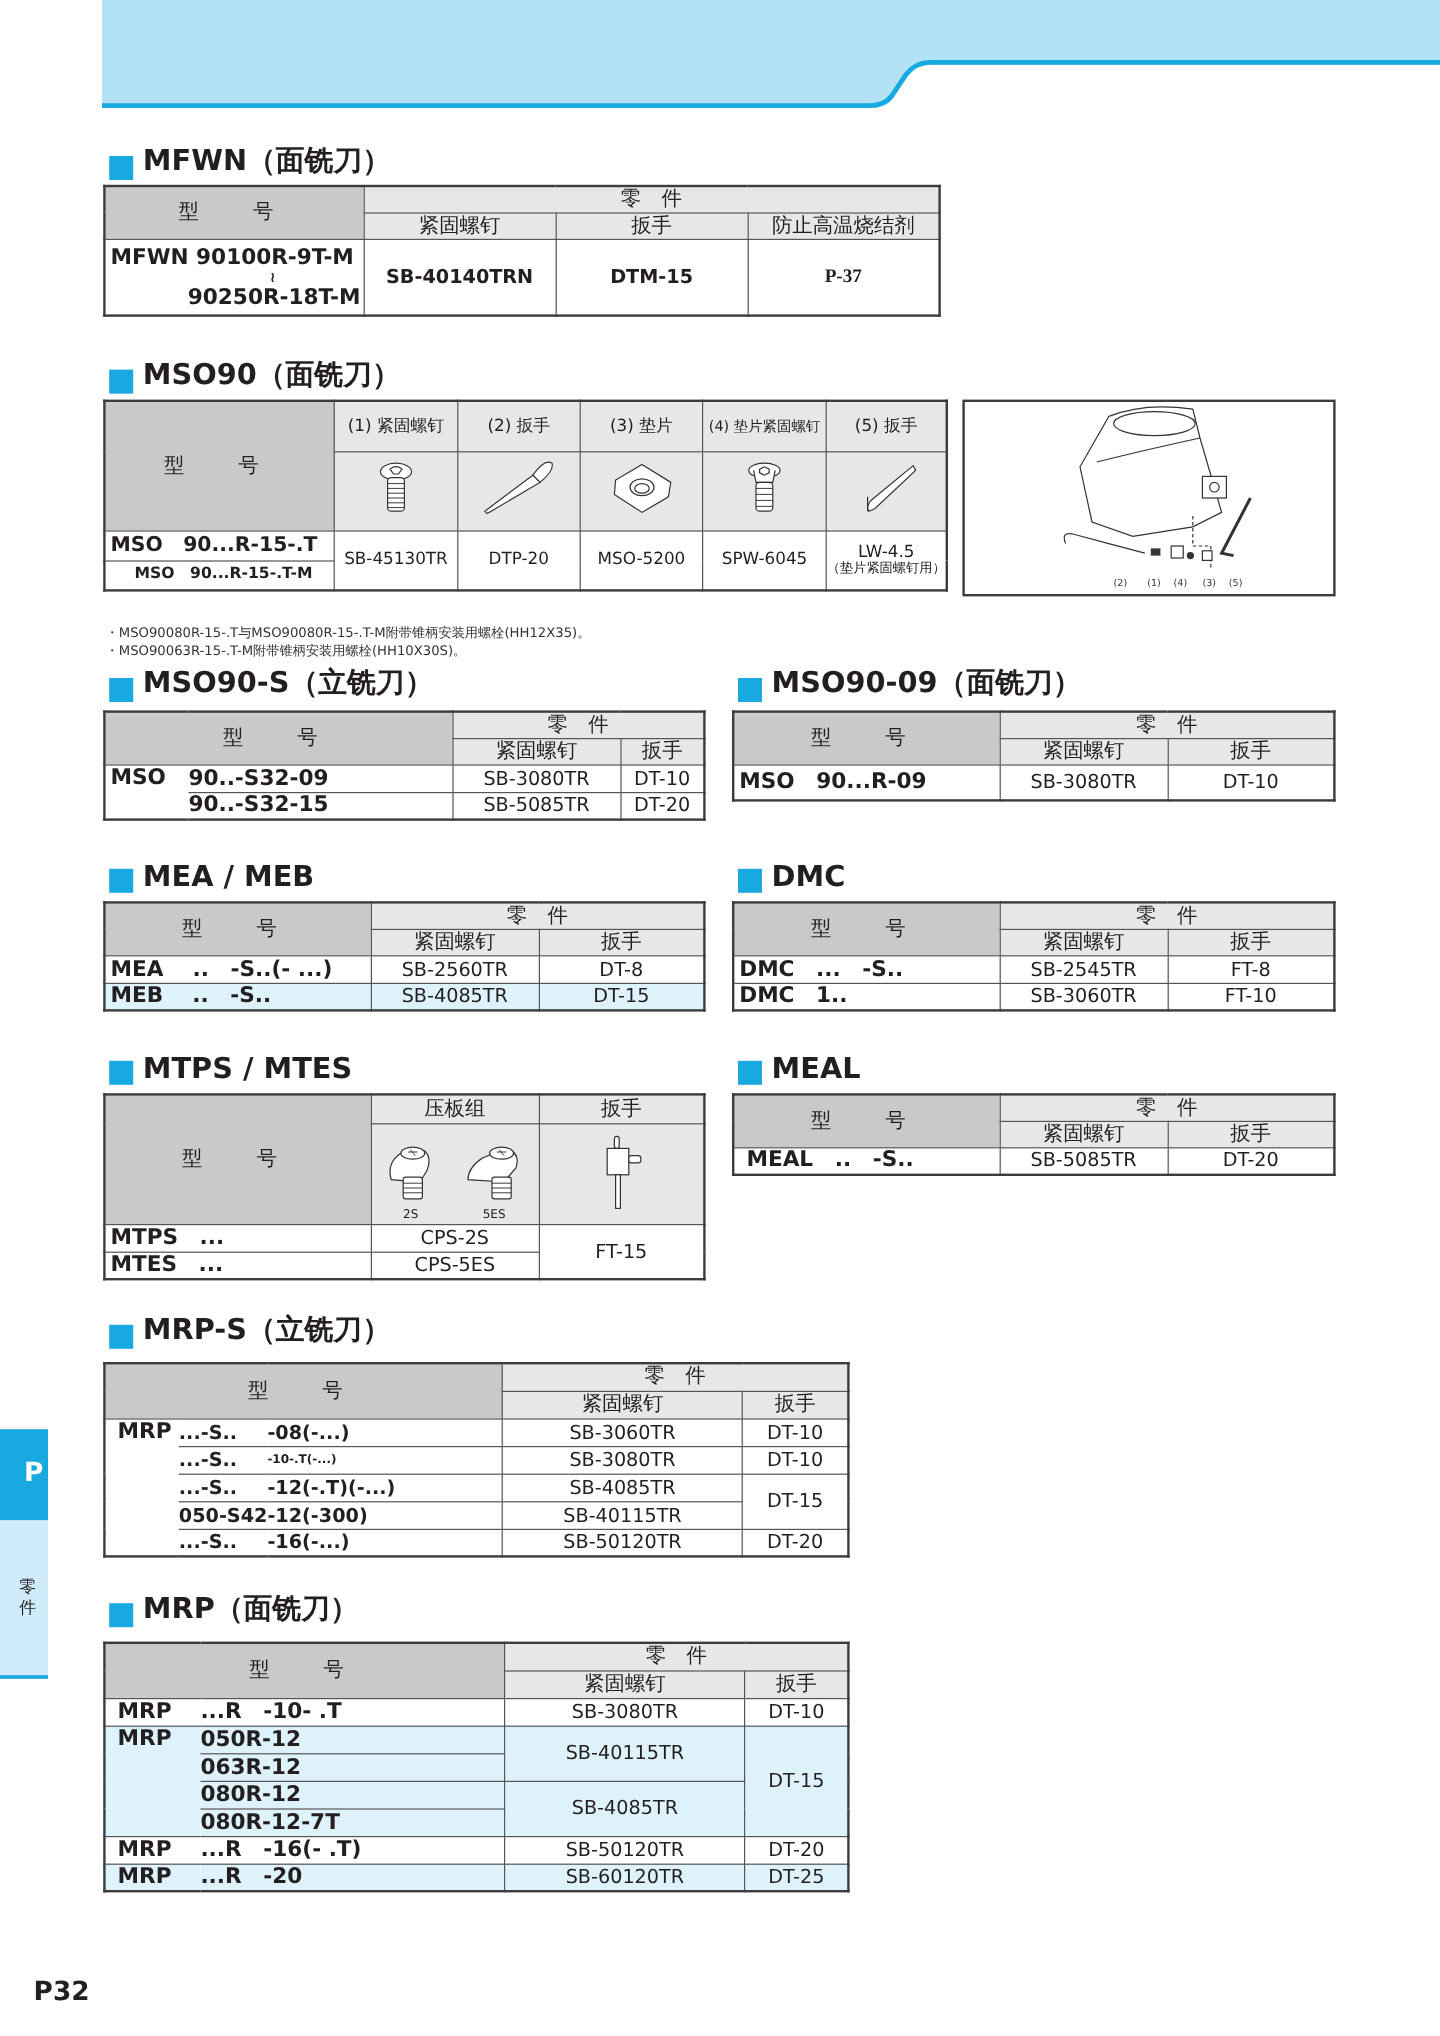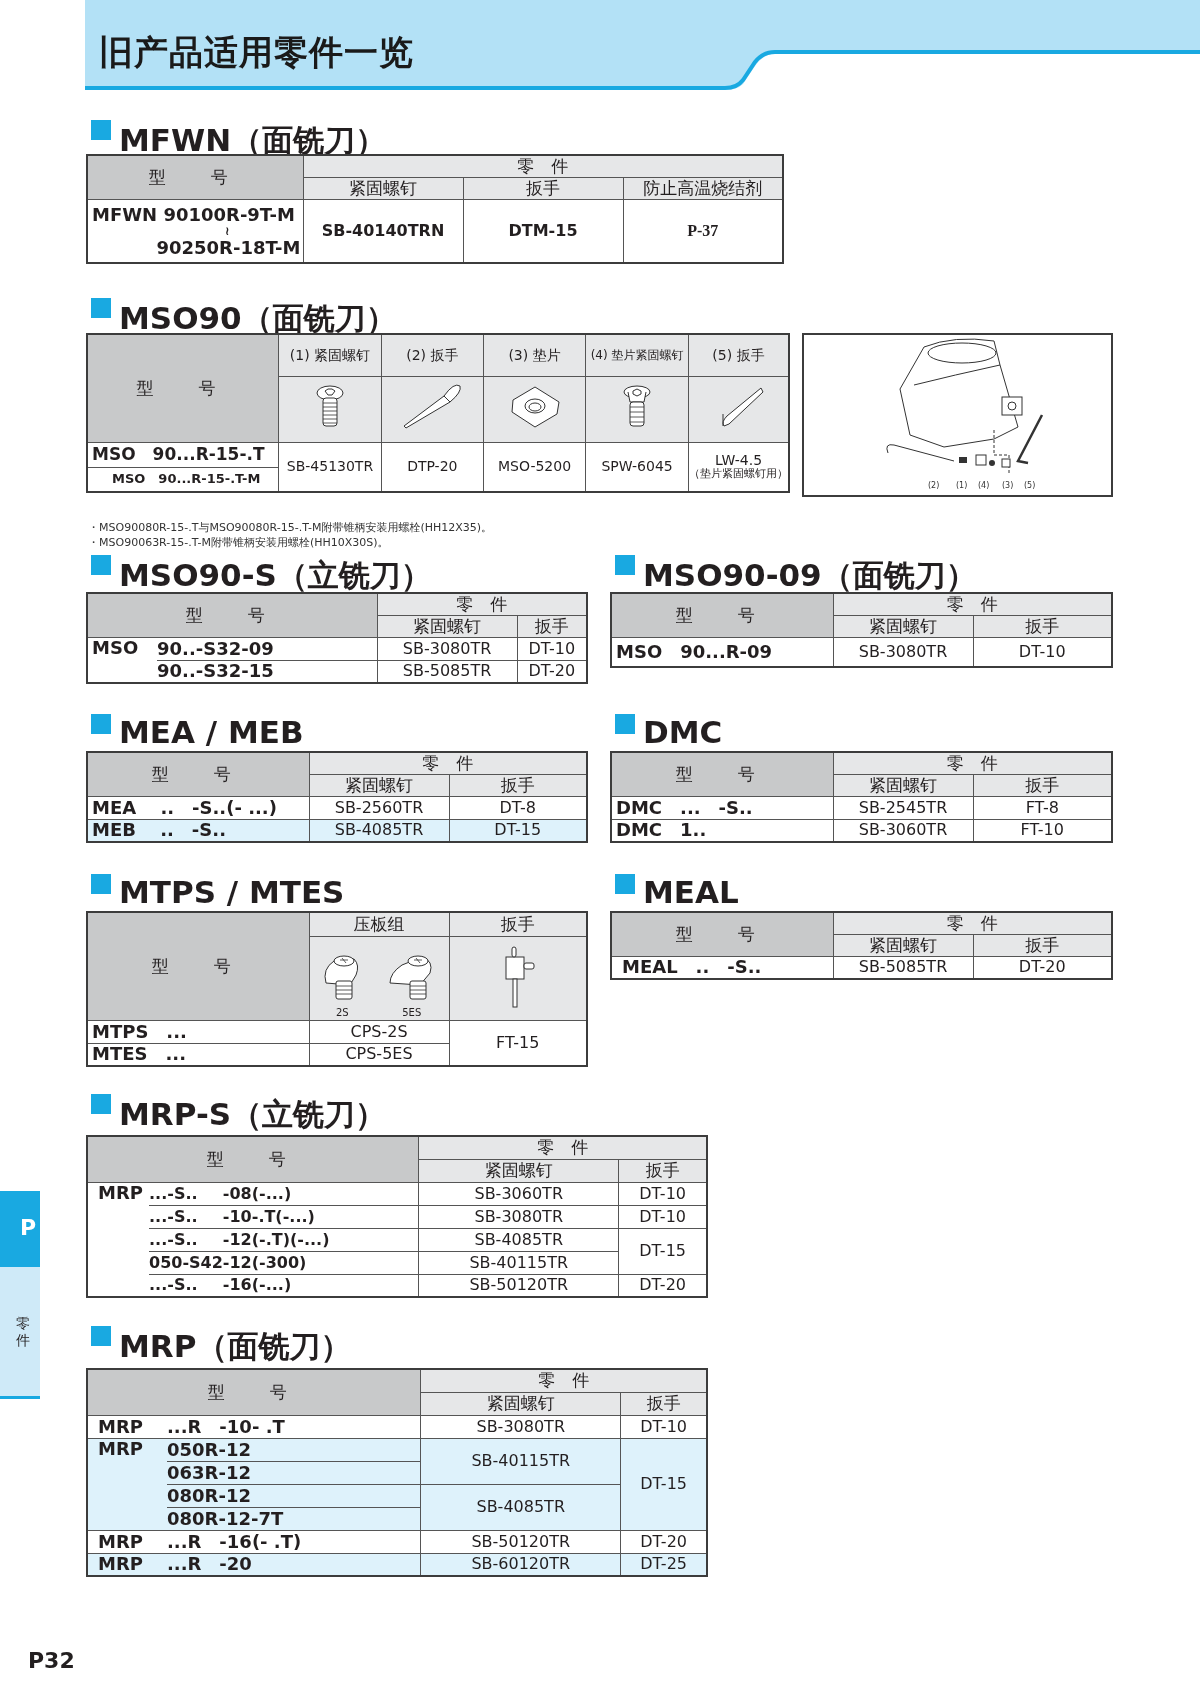--- a/index.html
+++ b/index.html
@@ -1,42 +1,41 @@
 <!DOCTYPE html>
 <html><head>
 <meta charset="utf-8">
 <style>
   * { box-sizing: border-box; margin: 0; padding: 0; }
   body { width: 1200px; height: 1697px; background: #fff; position: relative; font-family: "DejaVu Sans", "Liberation Sans", sans-serif; color: #231f20; overflow: hidden; }
   .header { position: absolute; left: 85px; top: 0; width: 1115px; height: 92px; }
   .header svg { position: absolute; left: 0; top: 0; }
   .page-title { position: absolute; left: 14px; top: 30px; font-size: 34px; font-weight: bold; letter-spacing: 1px; color: #1a1a1a; }
   .sec { position: absolute; }
-  .sec-title { font-size: 31px; font-weight: bold; display: flex; align-items: flex-start; height: 30px; color: #231f20; white-space: nowrap; }
+  .sec-title { font-size: 24px; font-weight: bold; display: flex; align-items: flex-end; height: 30px; color: #231f20; white-space: nowrap; }
   .sq { display: inline-block; width: 20px; height: 20px; background: #19a9e1; margin-right: 8px; margin-left: 3px; }
   table { border-collapse: collapse; border: 2px solid #3c3c3c; position: absolute; font-size: 16px; }
   td { border: 1px solid #555; text-align: center; vertical-align: middle; padding: 0; line-height: 1.1; white-space: nowrap; }
   .hd { background: #e6e7e8; font-size: 17px; }
   .hd-model { background: #c8c9ca; font-size: 17px; letter-spacing: 14px; }
   .mdl { text-align: left; font-weight: bold; font-size: 18px; padding-left: 4px; }
   .blue { background: #def2fb; }
   .note { position: absolute; font-size: 11px; color: #333; line-height: 15px; }
   .side-tab { position: absolute; left: 0; width: 40px; }
   .img-box { position: absolute; border: 2px solid #3c3c3c; background: #fff; }
   .icon-cell { background: #e6e7e8; }
 </style>
 </head>
 <body>
 
 <div class="header">
   <svg width="1115" height="92">
     <path d="M0,0 H1115 V54 H690 Q678,54 670,66 L658,84 Q652,90 640,90 H0 Z" fill="#b3e1f6"></path>
     <path d="M0,88 H640 Q652,88 658,80 L670,62 Q678,52 690,52 H1115" fill="none" stroke="#19a9e1" stroke-width="4"></path>
   </svg>
-  <div class="page-title">旧产品适用零件一览</div>
 </div>
 
 <div class="side-tab" style="top:1191px;height:76px;background:#19a9e1;">
   <div style="color:#fff;font-weight:bold;font-size:22px;position:absolute;left:20px;top:24px;">P</div>
 </div>
 <div class="side-tab" style="top:1267px;height:132px;background:#cfeaf8;border-bottom:3px solid #19a9e1;">
   <div style="font-size:14px;position:absolute;left:16px;top:48px;width:16px;line-height:17px;white-space:pre-line;">零
 件</div>
 </div>
 
@@ -382,21 +381,21 @@
   </tr>
   <tr style="height:23px;">
     <td rowspan="5" class="mdl" style="width:62px;vertical-align:top;border-right:none;padding-left:10px;">MRP</td>
     <td class="mdl" style="width:62px;font-size:16px;padding-left:0;border-left:none;border-right:none;">...-S..</td>
     <td class="mdl" style="font-size:16px;padding-left:0;border-left:none;">-08(-...)</td>
     <td>SB-3060TR</td>
     <td>DT-10</td>
   </tr>
   <tr style="height:23px;">
     <td class="mdl" style="font-size:16px;padding-left:0;border-left:none;border-right:none;">...-S..</td>
-    <td class="mdl" style="font-size:16px;padding-left:0;border-left:none;">-10-.T(-...)</td>
+    <td class="mdl" style="font-size:10px;padding-left:0;border-left:none;">-10-.T(-...)</td>
     <td>SB-3080TR</td>
     <td>DT-10</td>
   </tr>
   <tr style="height:23px;">
     <td class="mdl" style="font-size:16px;padding-left:0;border-left:none;border-right:none;">...-S..</td>
     <td class="mdl" style="font-size:16px;padding-left:0;border-left:none;">-12(-.T)(-...)</td>
     <td>SB-4085TR</td>
     <td rowspan="2">DT-15</td>
   </tr>
   <tr style="height:23px;">

